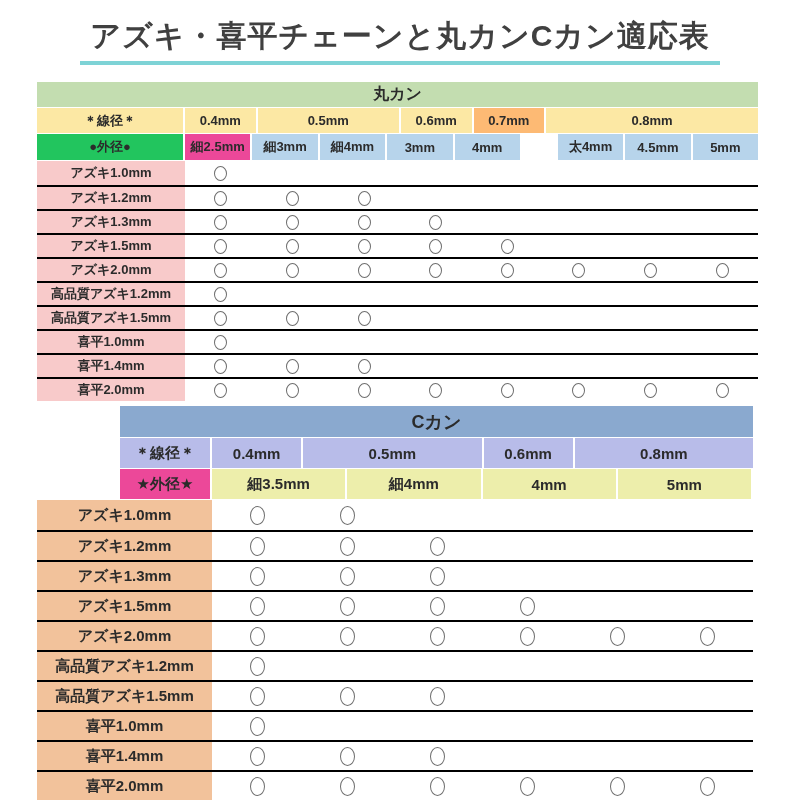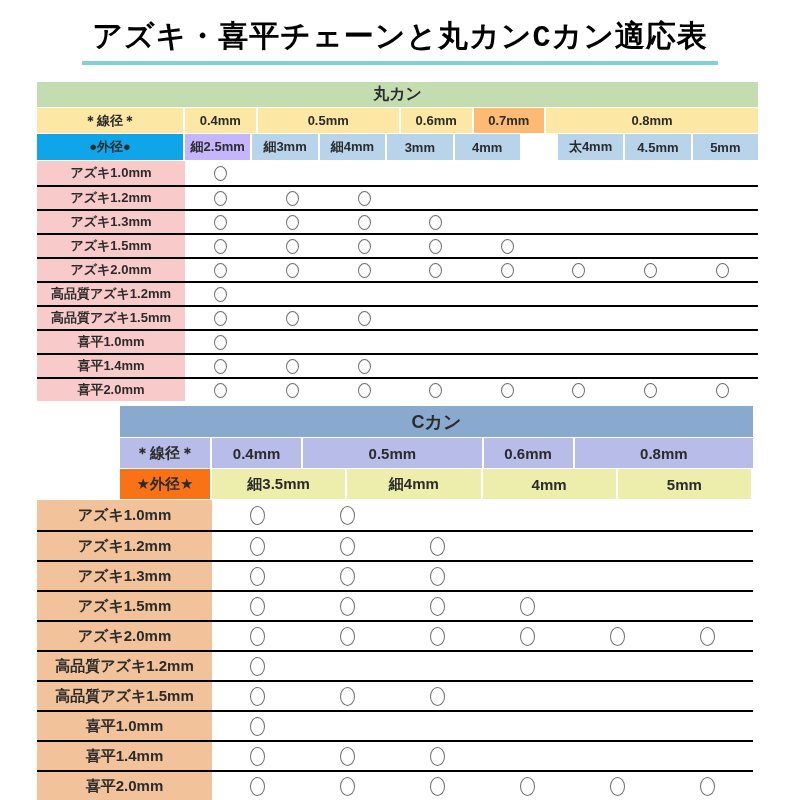--- a/index.html
+++ b/index.html
@@ -50,35 +50,35 @@
   .mark { display: inline-block; border: 1.6px solid #6e6e6e; border-radius: 50%;
     background: transparent; }
   .mark.m { width: 13px; height: 15px; }
   .mark.c { width: 15px; height: 19px; }
 </style>
 </head>
 <body>
 
 <div class="page">
   <div class="title-wrap">
-    <h1 class="title" style="color: #000000; border-bottom-color: rgb(126, 211, 214); font-family: Liberation Mono, monospace;">アズキ・喜平チェーンと丸カンCカン適応表</h1>
+    <h1 class="title" style="color: #404040; border-bottom-color: rgb(126, 211, 214);">アズキ・喜平チェーンと丸カンCカン適応表</h1>
   </div>
   <div class="tbl" id="maru-table">
       <div class="band m-head" style="background: rgb(195, 221, 176);">丸カン</div>
       <div class="row m-row m-wire">
         <div class="cell sep m-label" style="background: rgb(252, 232, 164);">＊線径＊</div>
         <div class="cell sep" style="flex: 1 1 0px; background: rgb(252, 232, 164);">0.4mm</div>
         <div class="cell sep" style="flex: 2 1 0px; background: rgb(252, 232, 164);">0.5mm</div>
         <div class="cell sep" style="flex: 1 1 0px; background: rgb(252, 232, 164);">0.6mm</div>
         <div class="cell sep" style="flex: 1 1 0px; background: #fdba74;">0.7mm</div>
         <div class="cell" style="flex: 3 1 0px; background: rgb(252, 232, 164);">0.8mm</div>
       </div>
       <div class="row m-row m-outer">
-        <div class="cell sep m-label" style="background: #0ea5e9;">●外径●</div>
-        <div class="cell grow sep" style="background: #c4b5fd;">細2.5mm</div>
+        <div class="cell sep m-label" style="background: #22c55e;">●外径●</div>
+        <div class="cell grow sep" style="background: #ec4899;">細2.5mm</div>
         <div class="cell grow sep" style="background: rgb(183, 212, 235);">細3mm</div>
         <div class="cell grow sep" style="background: rgb(183, 212, 235);">細4mm</div>
         <div class="cell grow sep" style="background: rgb(183, 212, 235);">3mm</div>
         <div class="cell grow sep" style="background: rgb(183, 212, 235);">4mm</div>
         <div class="cell grow sep" style="background: rgb(183, 212, 235); margin-left: 36px;">太4mm</div>
         <div class="cell grow sep" style="background: rgb(183, 212, 235);">4.5mm</div>
         <div class="cell grow" style="background: rgb(183, 212, 235);">5mm</div>
       </div>
       <div class="row row m-data">
         <div class="cell m-label" style="background: rgb(248, 202, 202);">アズキ1.0mm</div>
@@ -270,21 +270,21 @@
       <div class="row c-row c-wire">
         <div class="c-spacer"></div>
         <div class="cell sep c-hlabel" style="background: rgb(184, 188, 233);">＊線径＊</div>
         <div class="cell sep" style="flex: 1 1 0px; background: rgb(184, 188, 233);">0.4mm</div>
         <div class="cell sep" style="flex: 2 1 0px; background: rgb(184, 188, 233);">0.5mm</div>
         <div class="cell sep" style="flex: 1 1 0px; background: rgb(184, 188, 233);">0.6mm</div>
         <div class="cell" style="flex: 2 1 0px; background: rgb(184, 188, 233);">0.8mm</div>
       </div>
       <div class="row c-row c-outer">
         <div class="c-spacer"></div>
-        <div class="cell sep c-hlabel" style="background: #f97316;">★外径★</div>
+        <div class="cell sep c-hlabel" style="background: #ec4899;">★外径★</div>
         <div class="cell grow sep" style="background: rgb(237, 238, 171);">細3.5mm</div>
         <div class="cell grow sep" style="background: rgb(237, 238, 171);">細4mm</div>
         <div class="cell grow sep" style="background: rgb(237, 238, 171);">4mm</div>
         <div class="cell grow sep" style="background: rgb(237, 238, 171);">5mm</div>
       </div>
       <div class="row row c-data">
         <div class="cell c-dlabel" style="background: rgb(242, 194, 155);">アズキ1.0mm</div>
         <div class="cell grow">
           <span class="mark c"></span>
         </div>

